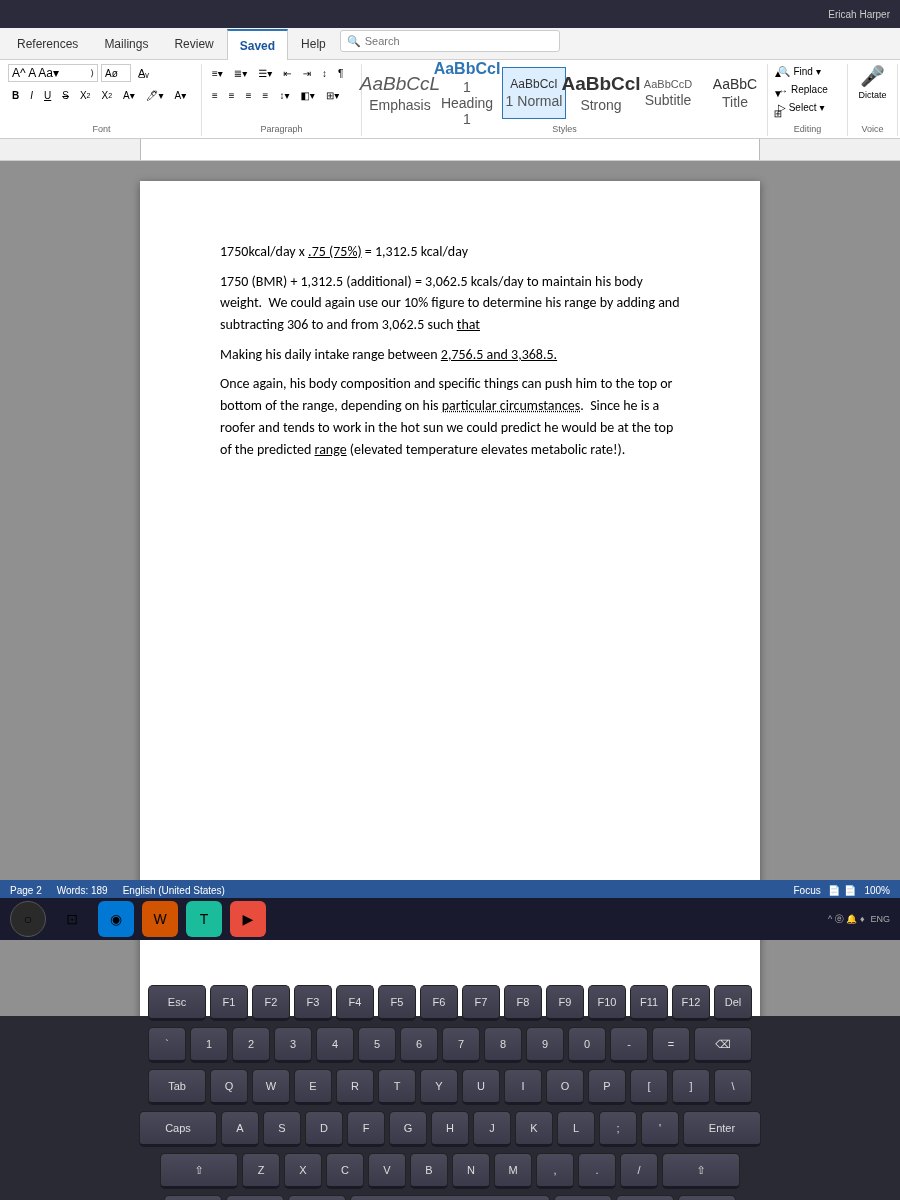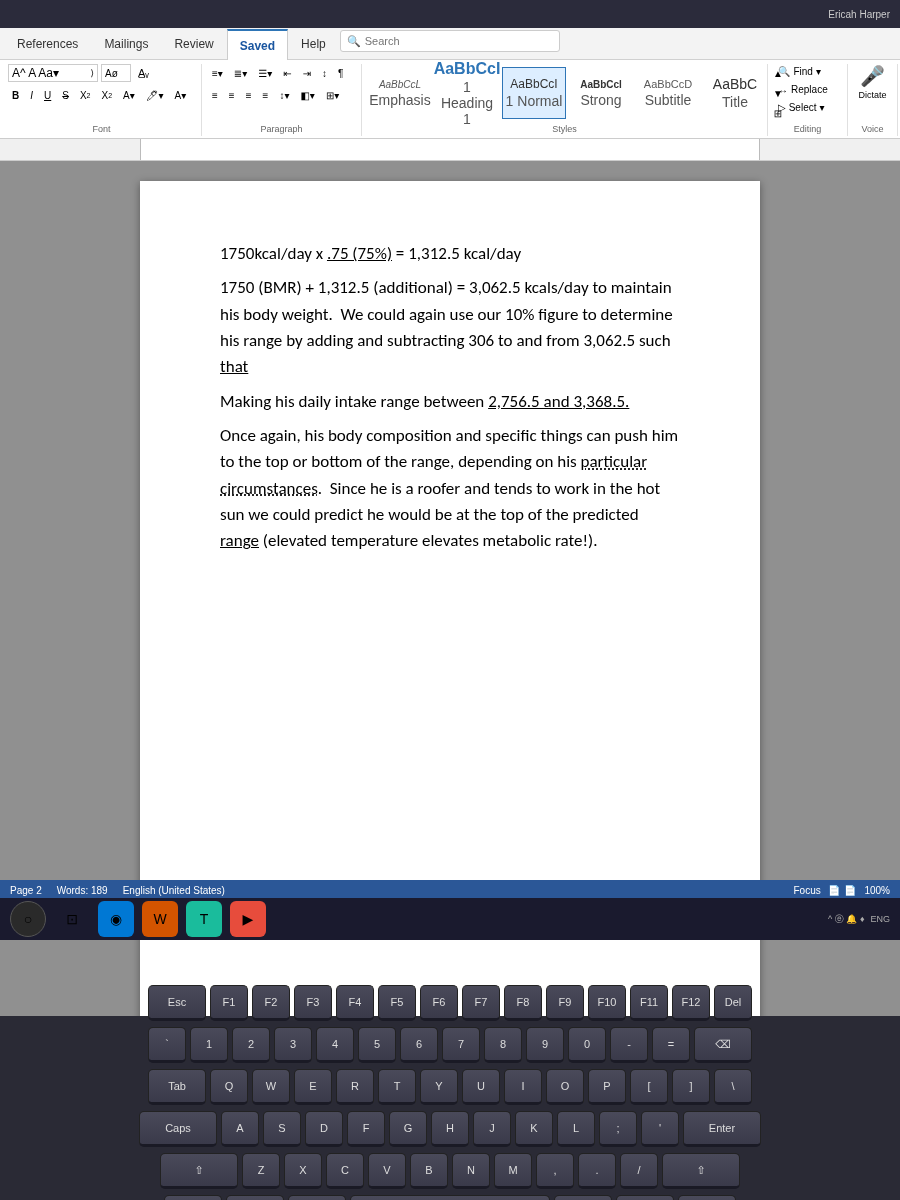--- a/index.html
+++ b/index.html
@@ -193,21 +193,21 @@
       cursor: pointer;
       padding: 2px;
       font-size: 9px;
       text-align: center;
     }
     .style-item:hover, .style-item.active {
       border-color: #2e75b6;
       background: #ddeeff;
     }
     .style-preview {
-      font-size: 10px;
+      font-size: 19px;
       color: #333;
       line-height: 1.2;
       white-space: nowrap;
     }
     .style-label {
       font-size: 14px;
       color: #555;
       margin-top: 1px;
     }
     .style-emphasis .style-preview { font-style: italic; color: #595959; }
@@ -292,21 +292,21 @@
       right: 30px;
       font-size: 11px;
       color: #666;
     }
 
     .doc-text {
       margin-bottom: 10px;
     }
     .doc-text p {
       margin-bottom: 8px;
-      font-size: 17px;
+      font-size: 14px;
       line-height: 1.55;
     }
 
     
     .taskbar {
       position: absolute;
       bottom: 260px;
       left: 0;
       right: 0;
       height: 42px;

